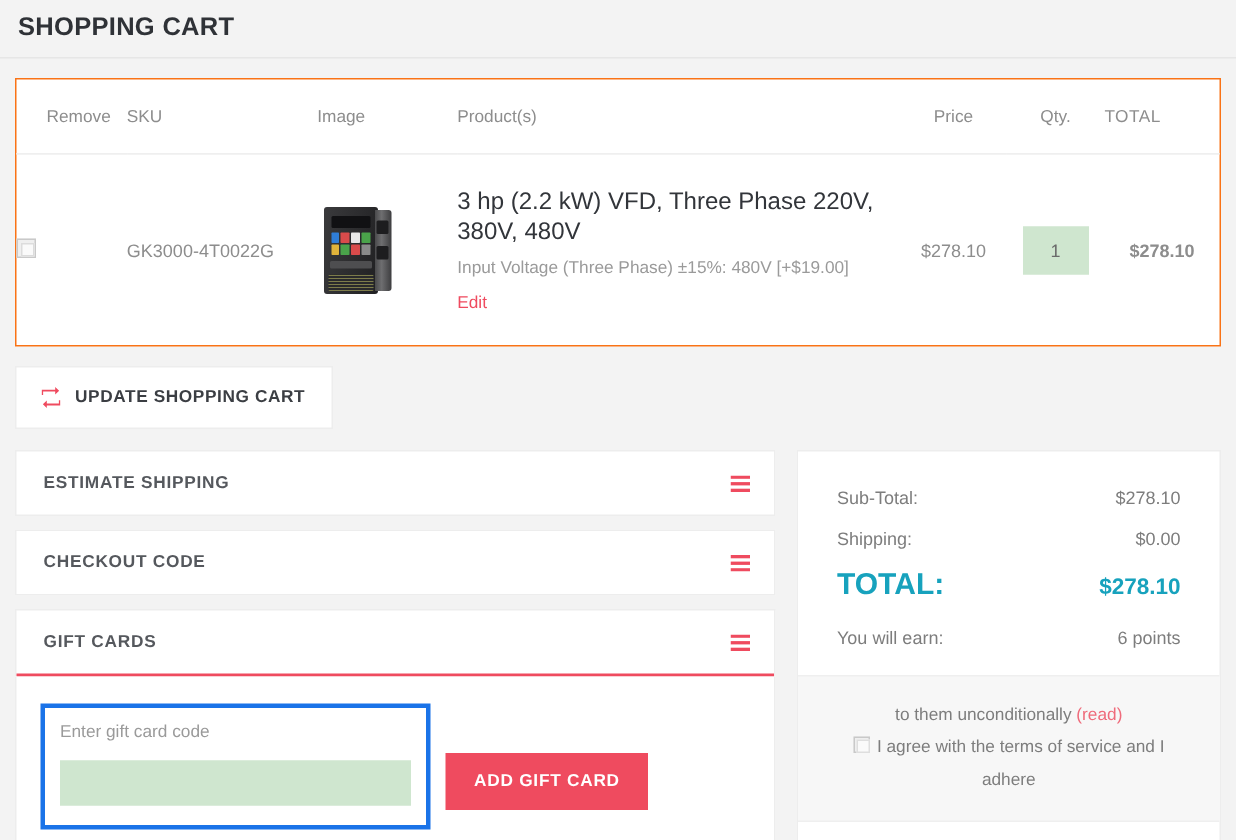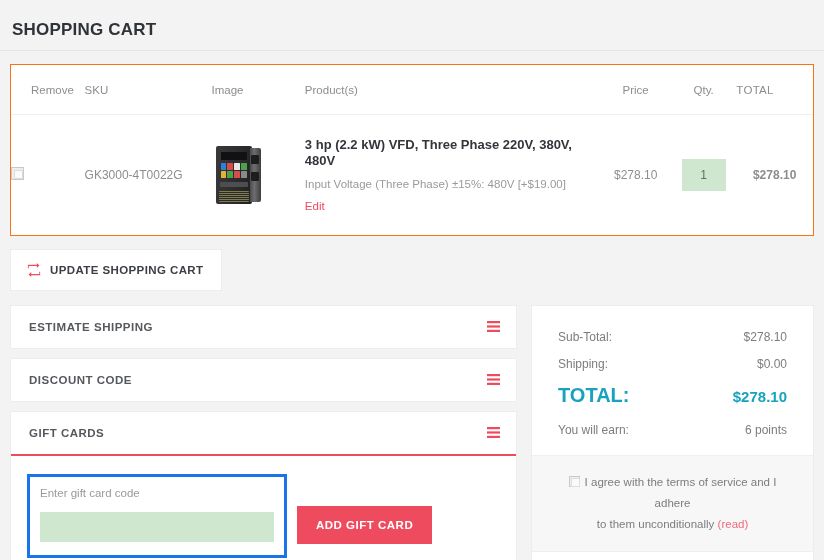--- a/index.html
+++ b/index.html
@@ -7,21 +7,21 @@
     margin: 0; padding: 0;
     width: 824px; height: 560px;
     background: #f3f3f3;
     font-family: "Liberation Sans", sans-serif;
     -webkit-font-smoothing: antialiased;
   }
   .page { position: relative; width: 824px; height: 560px; overflow: hidden; background: #f3f3f3; }
 
   
   .page-head {
-    padding: 20px 12px 10px 12px;
+    padding: 8px 12px 10px 12px;
     border-bottom: 1px solid #e6e6e6;
     background: #f3f3f3;
   }
   .page-title {
     font-size: 17px;
     font-weight: bold;
     color: #2f3237;
     letter-spacing: .2px;
     margin: 0;
   }
@@ -115,21 +115,21 @@
     background: #4e4e50; border-radius: 1px;
   }
   .thumb .vent {
     position: absolute; left: 7px; top: 47px;
     width: 30px; height: 11px;
     background: repeating-linear-gradient(0deg,#7d7c4a 0 1px,#2a2a2c 1px 2px);
     border-radius: 1px;
   }
 
   .prod-name {
-    font-size: 13px; font-weight: bold; color: #32353a;
+    font-size: 16px; font-weight: normal; color: #32353a;
     margin: 0 0 8px 0; line-height: 1.25;
   }
   .prod-opt {
     font-size: 11.5px; color: #9a9a9a; margin: 0 0 9px 0;
   }
   .prod-edit {
     font-size: 11.5px; color: #ef4b5f; text-decoration: none; cursor: pointer;
   }
   td.c-price { text-align: center; font-size: 12px; color: #7d7d7d; }
   td.c-qty   { text-align: center; }
@@ -335,21 +335,21 @@
           <svg class="burger" viewBox="0 0 13 11">
             <rect x="0" y="0" width="13" height="2.2" fill="#ef4b5f"></rect>
             <rect x="0" y="4.4" width="13" height="2.2" fill="#ef4b5f"></rect>
             <rect x="0" y="8.8" width="13" height="2.2" fill="#ef4b5f"></rect>
           </svg>
         </div>
       </div>
 
       <div class="acc">
         <div class="acc-head">
-          <span class="acc-title">DISCOUNT CODE</span>
+          <span class="acc-title">CHECKOUT CODE</span>
           <svg class="burger" viewBox="0 0 13 11">
             <rect x="0" y="0" width="13" height="2.2" fill="#ef4b5f"></rect>
             <rect x="0" y="4.4" width="13" height="2.2" fill="#ef4b5f"></rect>
             <rect x="0" y="8.8" width="13" height="2.2" fill="#ef4b5f"></rect>
           </svg>
         </div>
       </div>
 
       <div class="acc active">
         <div class="acc-head">
@@ -388,26 +388,26 @@
             <span class="v">$278.10</span>
           </div>
           <div class="sum-row">
             <span class="k">You will earn:</span>
             <span class="v">6 points</span>
           </div>
         </div>
 
         <div class="terms">
           <div class="terms-line">
-            <span class="tos-box"></span><span>I agree with the terms of service and I adhere</span>
-          </div>
-          <div class="terms-line">
             <span>to them unconditionally</span>
             <span class="read-link">(read)</span>
           </div>
+          <div class="terms-line">
+            <span class="tos-box"></span><span>I agree with the terms of service and I adhere</span>
+          </div>
         </div>
 
         <div class="checkout-wrap">
           <button class="checkout-btn">PROCEED TO CHECKOUT</button>
         </div>
       </div>
     </div>
 
   </div>
 </div>

